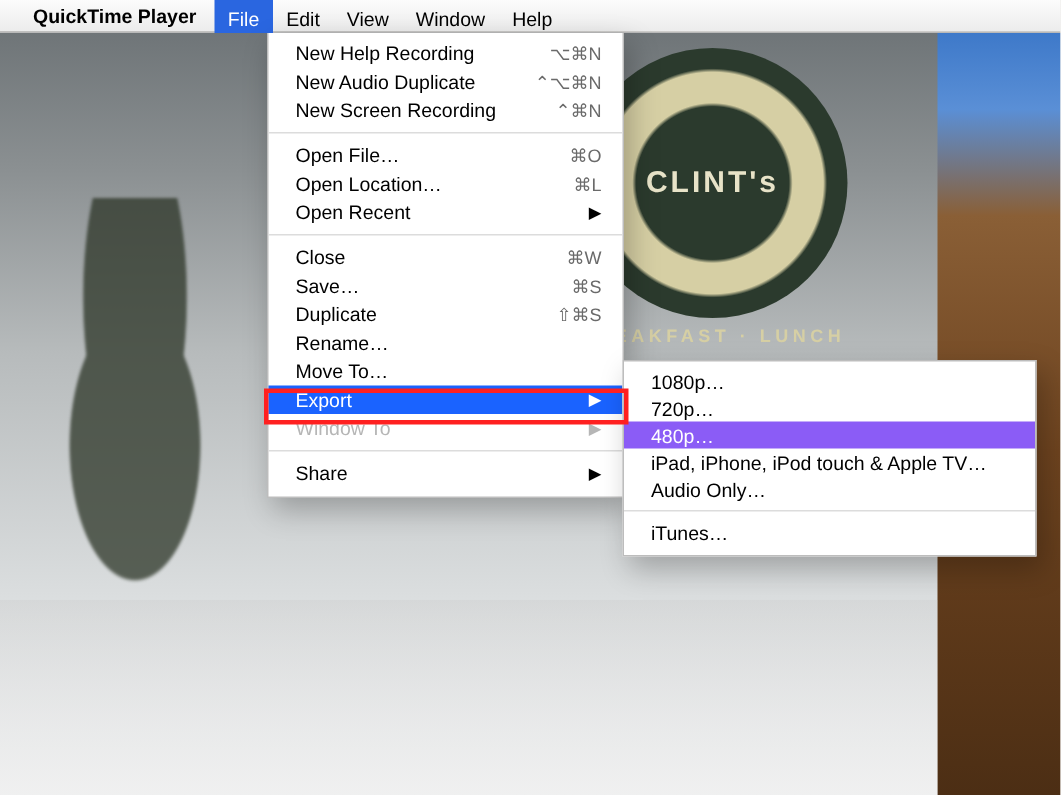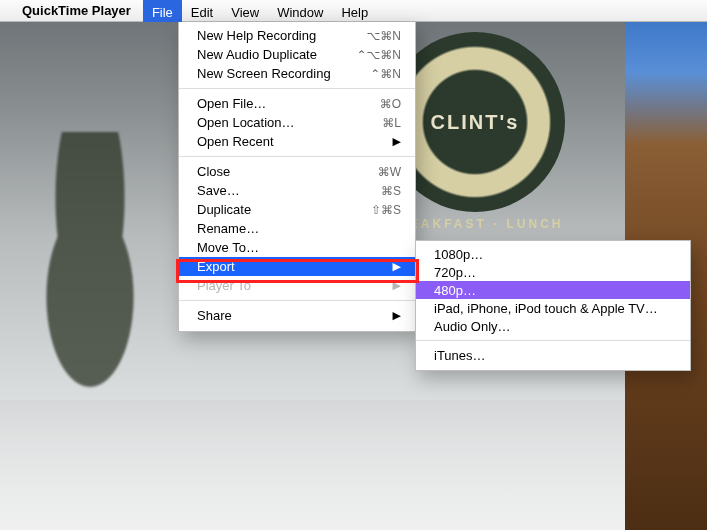--- a/index.html
+++ b/index.html
@@ -178,21 +178,21 @@
     <span class="label">Rename…</span>
   </div>
   <div class="row">
     <span class="label">Move To…</span>
   </div>
   <div class="row highlight">
     <span class="label">Export</span>
     <span class="sub-arrow">▶</span>
   </div>
   <div class="row disabled">
-    <span class="label">Player To</span>
+    <span class="label">Window To</span>
     <span class="sub-arrow">▶</span>
   </div>
   <div class="sep"></div>
 
   <div class="row">
     <span class="label">Share</span>
     <span class="sub-arrow">▶</span>
   </div>
 </div>
 

